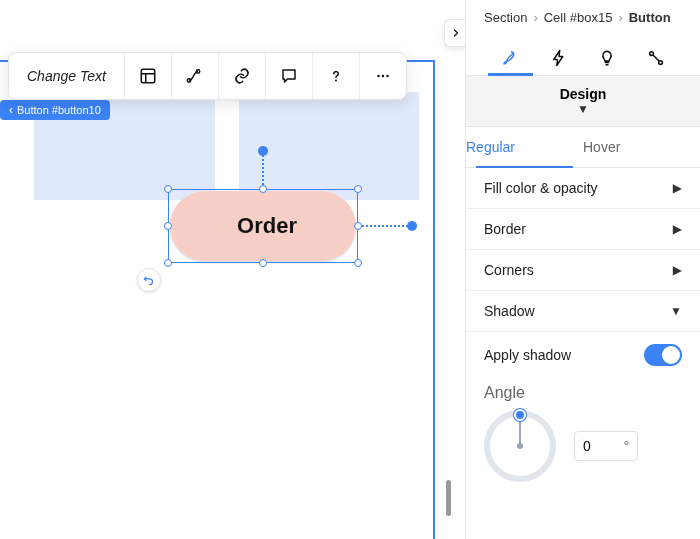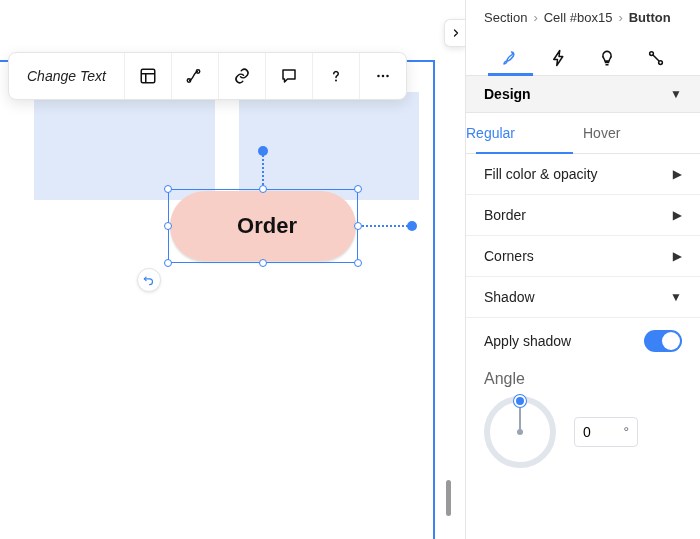--- a/index.html
+++ b/index.html
@@ -112,20 +112,21 @@
   }
   .panel-tabs .tab.active::after {
     content: ""; position: absolute; left: 2px; right: 2px; bottom: -1px; height: 3px; background: #3b82f6;
   }
   .panel-tabs svg { width: 18px; height: 18px; }
 
   .section-header {
     background: #f4f4f4; padding: 10px 18px; font-size: 14px; font-weight: 700;
     display: flex; align-items: center; justify-content: space-between;
     border-bottom: 1px solid #e5e5e5;
+    flex-direction: column;
   }
   .sub-tabs {
     display: flex; border-bottom: 1px solid #e5e5e5;
   }
   .sub-tabs .sub {
     flex: 1; text-align: left; padding: 12px 0; font-size: 14px; color: #666; position: relative;
   }
   .sub-tabs .sub.active { color: #3b82f6; }
   .sub-tabs .sub.active::after {
     content: ""; position: absolute; left: 10px; right: 10px; bottom: -1px; height: 2px; background: #3b82f6;
@@ -208,20 +209,23 @@
       </div>
 
       <div class="undo-pill">
         <svg viewBox="0 0 24 24" width="14" height="14">
           <path d="M7 7l-3 3 3 3" fill="none" stroke="#3b82f6" stroke-width="2" stroke-linecap="round" stroke-linejoin="round"></path>
           <path d="M4 10h9a5 5 0 1 1 0 10" fill="none" stroke="#3b82f6" stroke-width="2" stroke-linecap="round"></path>
         </svg>
       </div>
     </div>
 
+    <div class="tag">
+      <span>Button #button10</span>
+    </div>
 
     <div class="toolbar">
       <div class="btn">
         <span>Change Text</span>
       </div>
       <div class="btn">
         <svg viewBox="0 0 24 24">
             <rect x="3" y="3" width="18" height="18" rx="2" fill="none" stroke="#111" stroke-width="2"></rect>
             <line x1="3" y1="9" x2="21" y2="9" stroke="#111" stroke-width="2"></line>
             <line x1="9" y1="9" x2="9" y2="21" stroke="#111" stroke-width="2"></line>

